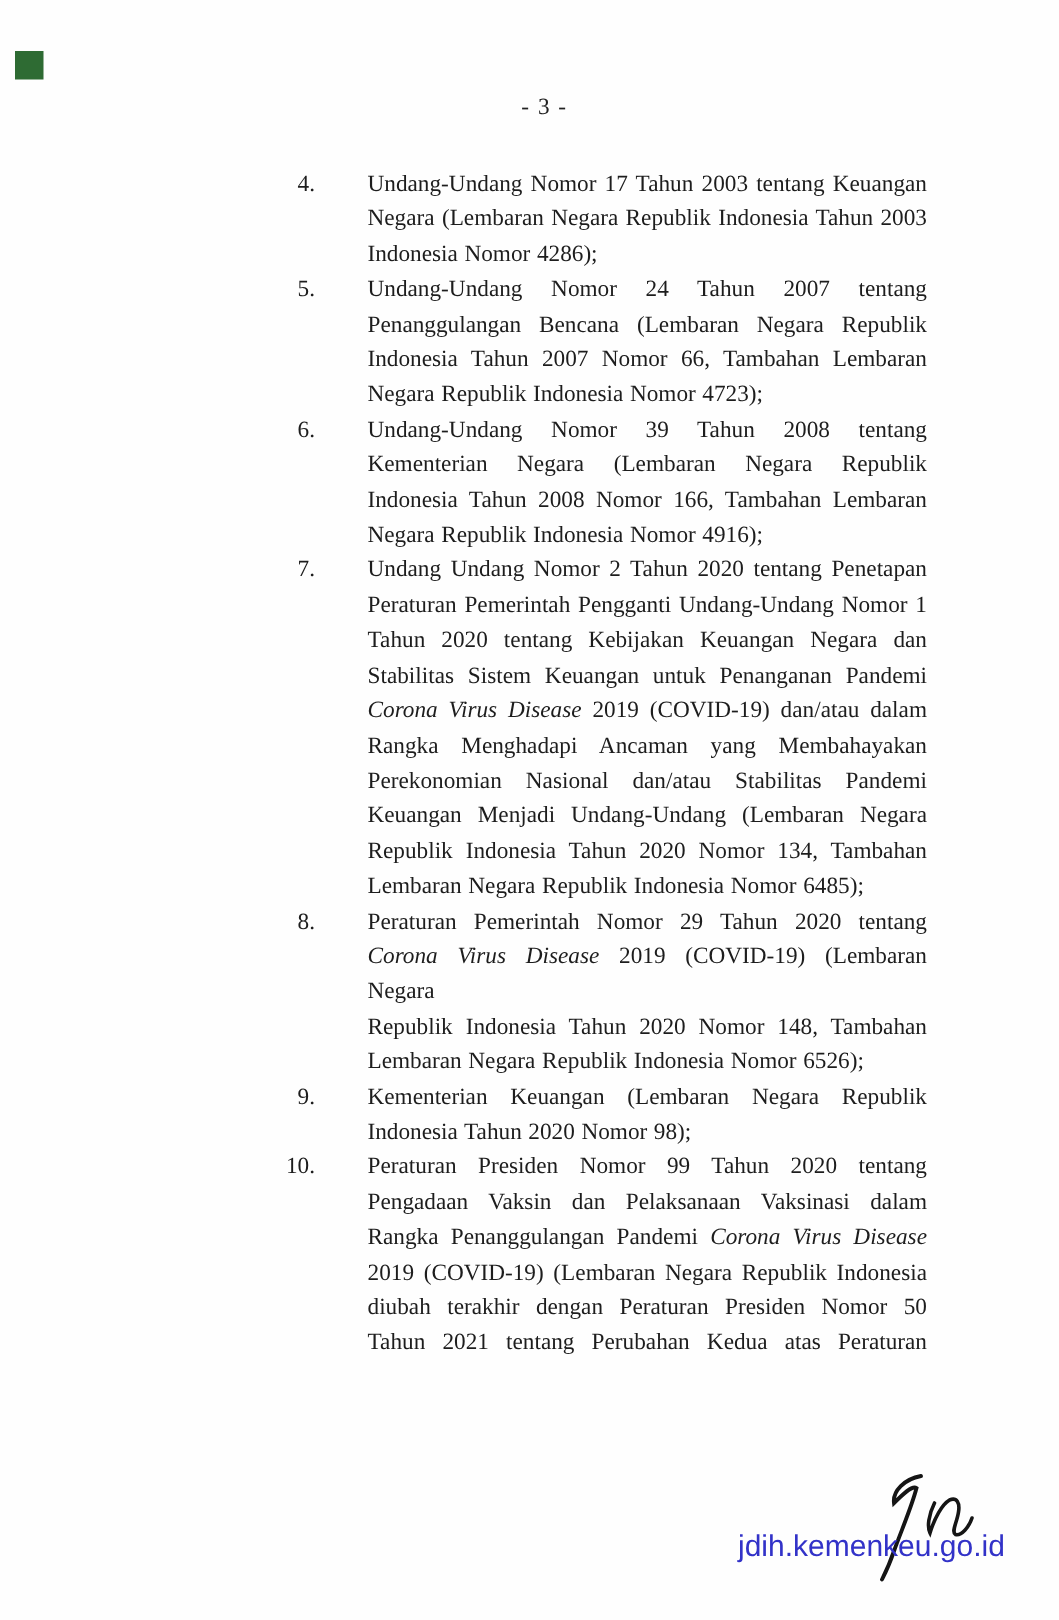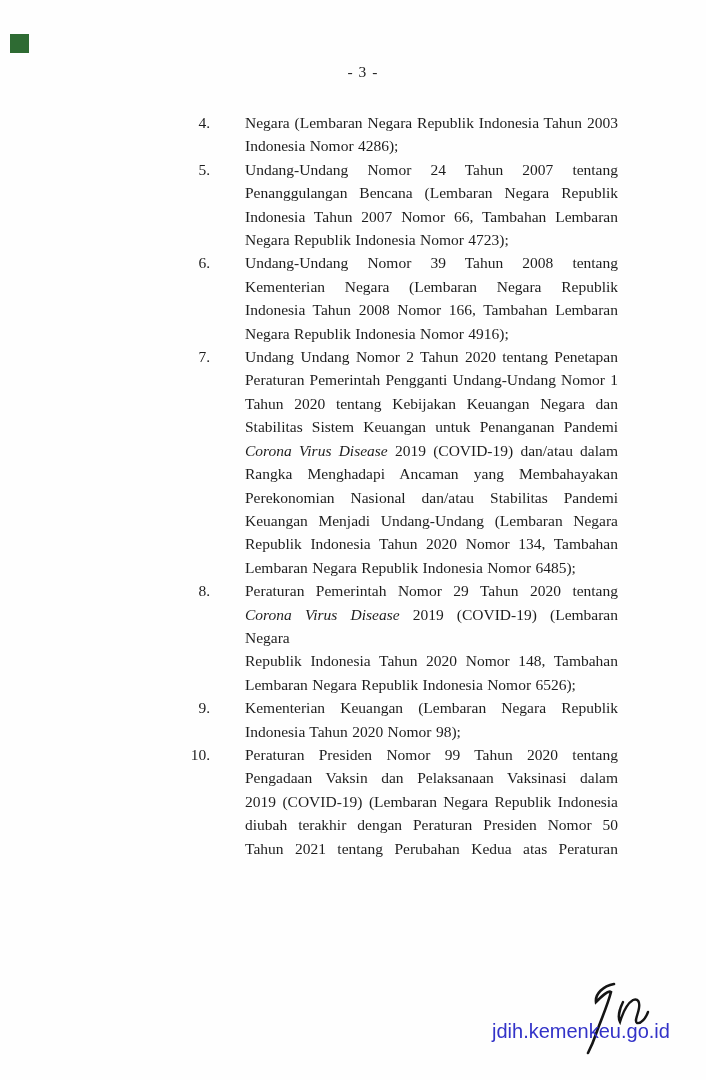--- a/index.html
+++ b/index.html
@@ -56,20 +56,21 @@
 <div class="page">
 
   <div class="green-marker" style="background: rgb(46, 107, 51);"></div>
 
   <div class="page-number">- 3 -</div>
 
   <div class="list">
       <div class="item">
         <div class="num">4.</div>
         <div class="body">
+          <div class="ln j">Undang-Undang Nomor 17 Tahun 2003 tentang Keuangan</div>
           <div class="ln j">Negara (Lembaran Negara Republik Indonesia Tahun 2003</div>
           <div class="ln">Indonesia Nomor 4286);</div>
         </div>
       </div>
       <div class="item">
         <div class="num">5.</div>
         <div class="body">
           <div class="ln j">Undang-Undang Nomor 24 Tahun 2007 tentang</div>
           <div class="ln j">Penanggulangan Bencana (Lembaran Negara Republik</div>
           <div class="ln j">Indonesia Tahun 2007 Nomor 66, Tambahan Lembaran</div>
@@ -114,20 +115,21 @@
         <div class="body">
           <div class="ln j">Kementerian Keuangan (Lembaran Negara Republik</div>
           <div class="ln">Indonesia Tahun 2020 Nomor 98);</div>
         </div>
       </div>
       <div class="item">
         <div class="num">10.</div>
         <div class="body">
           <div class="ln j">Peraturan Presiden Nomor 99 Tahun 2020 tentang</div>
           <div class="ln j">Pengadaan Vaksin dan Pelaksanaan Vaksinasi dalam</div>
+          <div class="ln j">Rangka Penanggulangan Pandemi <i>Corona Virus Disease</i></div>
           <div class="ln j">2019 (COVID-19) (Lembaran Negara Republik Indonesia</div>
           <div class="ln j">diubah terakhir dengan Peraturan Presiden Nomor 50</div>
           <div class="ln j">Tahun 2021 tentang Perubahan Kedua atas Peraturan</div>
         </div>
       </div>
     </div>
 
   <svg class="signature" viewBox="0 0 110 100" xmlns="http://www.w3.org/2000/svg">
     <path d="M 69 12 C 58 14, 50 22, 51 30 C 57 24, 63 18, 66 20 C 63 32, 56 48, 51 62 C 48 71, 45 77, 43 81" fill="none" stroke="#151515" stroke-width="2.6" stroke-linecap="round"></path>
     <path d="M 78 30 C 74 38, 73 46, 75 50 C 78 40, 83 31, 88 28 C 93 26, 95 30, 94 36 C 93 43, 89 49, 92 51 C 96 52, 101 46, 103 40" fill="none" stroke="#151515" stroke-width="2.4" stroke-linecap="round"></path>

